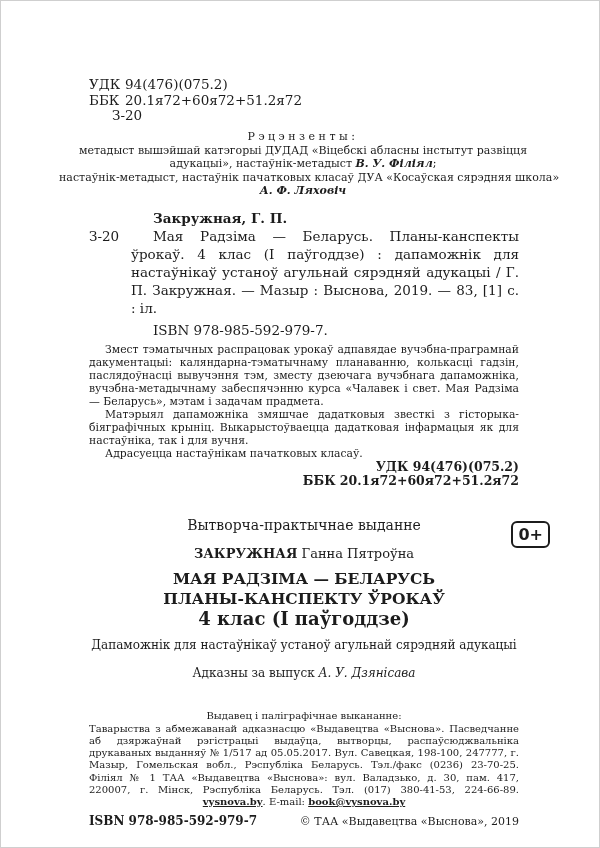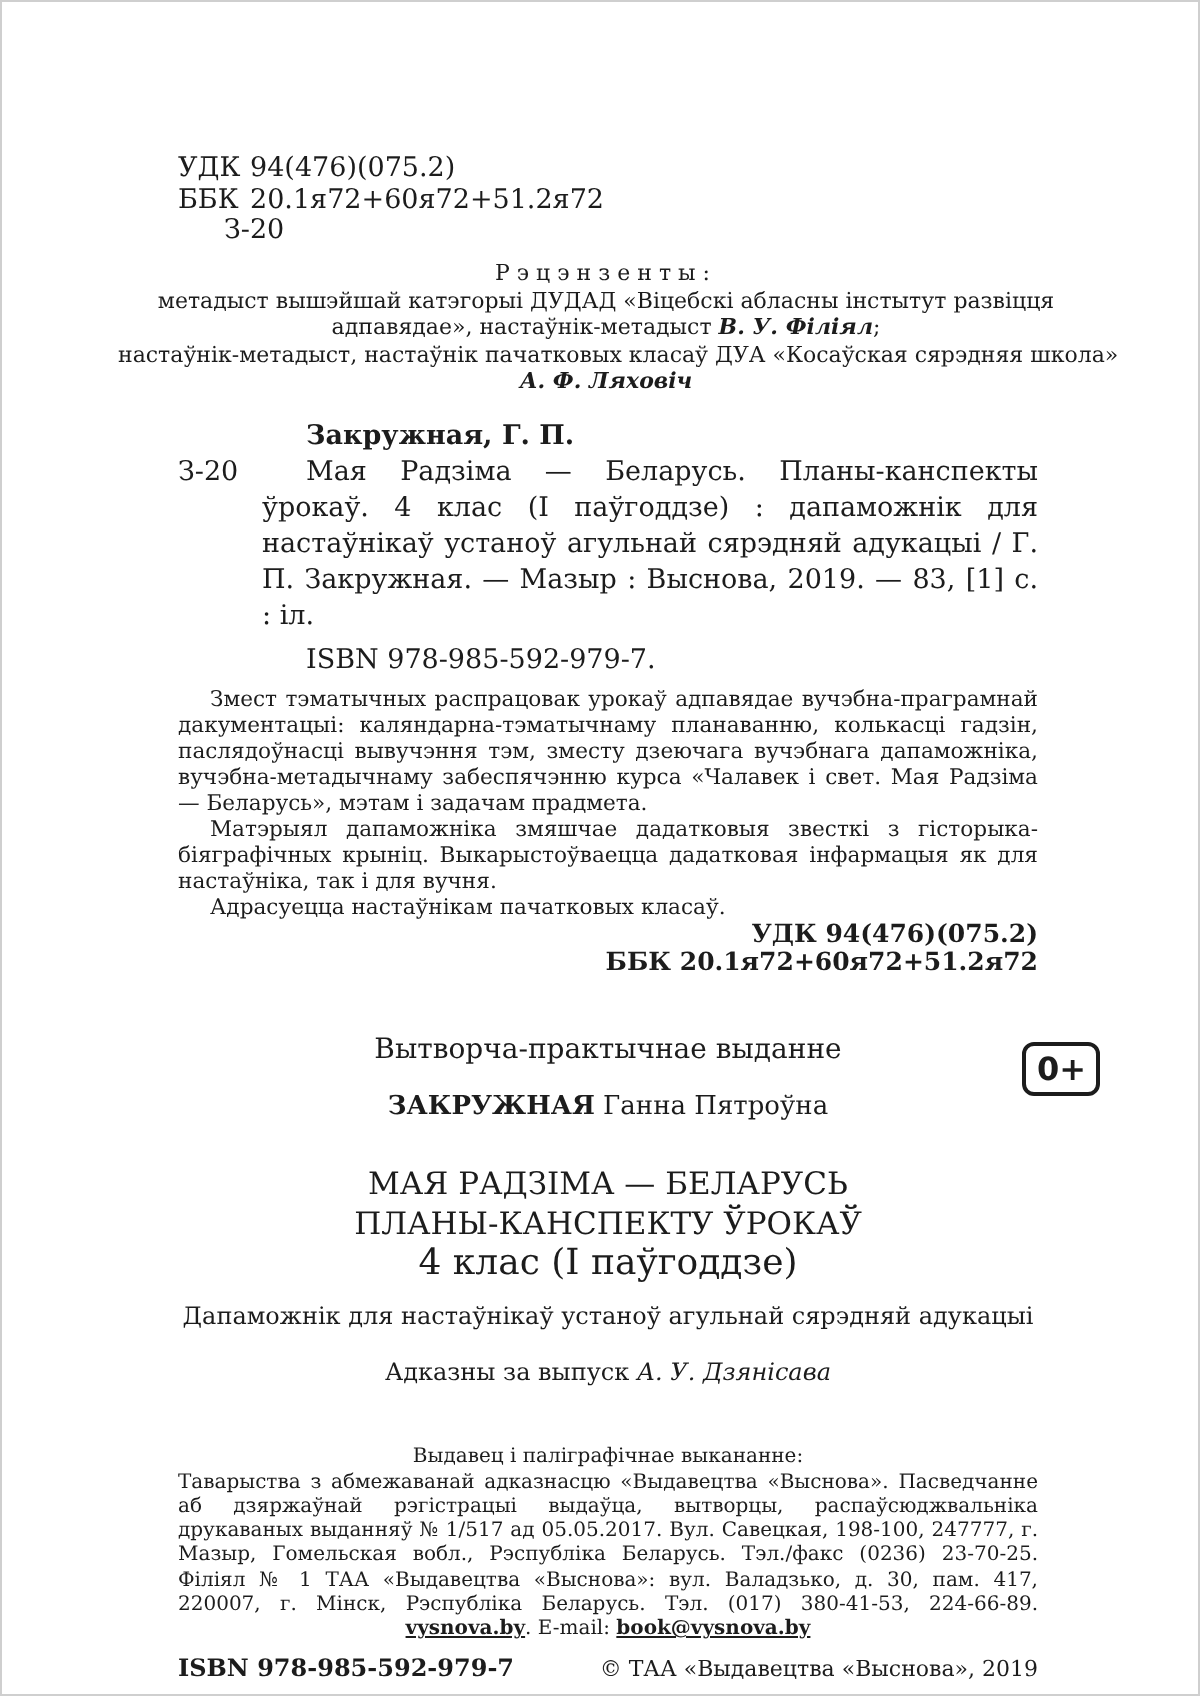--- a/index.html
+++ b/index.html
@@ -41,21 +41,21 @@
 
   
   .codes-right { margin-top: 0; text-align: right; font-weight: bold;
                  font-size: 12.5px; line-height: 14.5px; }
 
   
   .edition { text-align: center; }
   .edition-kind { margin-top: 28px; font-size: 14px; }
   .byline { margin-top: 13px; font-size: 13px; }
   .byline .surname { font-weight: bold; }
-  .book-title { margin-top: 21px; font-weight: normal; font-size: 15.5px; line-height: 20px; }
+  .book-title { margin-top: 8px; font-weight: bold; font-size: 15.5px; line-height: 20px; }
   .book-title .t3 { font-size: 18px; }
   .subtitle { margin-top: 9px; font-size: 12px; }
   .responsible { margin-top: 14px; font-size: 12px; }
   .responsible .resp-name { font-style: italic; }
 
   
   .publisher { margin-top: 30px; font-size: 10px; line-height: 12.2px; }
   .publisher-heading { text-align: center; margin-bottom: 1px; }
   .publisher-body { text-align: justify; text-align-last: center; }
   .link { text-decoration: underline; cursor: pointer; color: inherit; font-weight: bold; }
@@ -88,21 +88,21 @@
     <div class="code-row">
       <span class="code-label">ББК</span>
       <span>20.1я72+60я72+51.2я72</span>
     </div>
     <div class="sign-top">З-20</div>
   </div>
 
   <div class="reviewers">
     <div class="reviewers-heading">Рэцэнзенты:</div>
     <div class="rev-line">метадыст вышэйшай катэгорыі ДУДАД «Віцебскі абласны інстытут развіцця</div>
-    <div class="rev-line"><span>адпавядае», настаўнік-метадыст </span><span class="rev-name">В. У. Філіял</span><span>;</span></div>
+    <div class="rev-line"><span>адукацыі», настаўнік-метадыст </span><span class="rev-name">В. У. Філіял</span><span>;</span></div>
     <div class="rev-line">настаўнік-метадыст, настаўнік пачатковых класаў ДУА «Косаўская сярэдняя школа»</div>
     <div class="rev-line rev-name">А. Ф. Ляховіч</div>
   </div>
 
   <div class="catalog">
     <div class="catalog-sign">З-20</div>
     <div class="catalog-author">Закружная, Г. П.</div>
     <div class="catalog-desc">Мая Радзіма — Беларусь. Планы-канспекты ўрокаў. 4 клас (І паўгоддзе) : дапаможнік для настаўнікаў устаноў агульнай сярэдняй адукацыі / Г. П. Закружная. — Мазыр : Выснова, 2019. — 83, [1] с. : іл.</div>
     <div class="catalog-isbn">ISBN 978-985-592-979-7.</div>
   </div>

